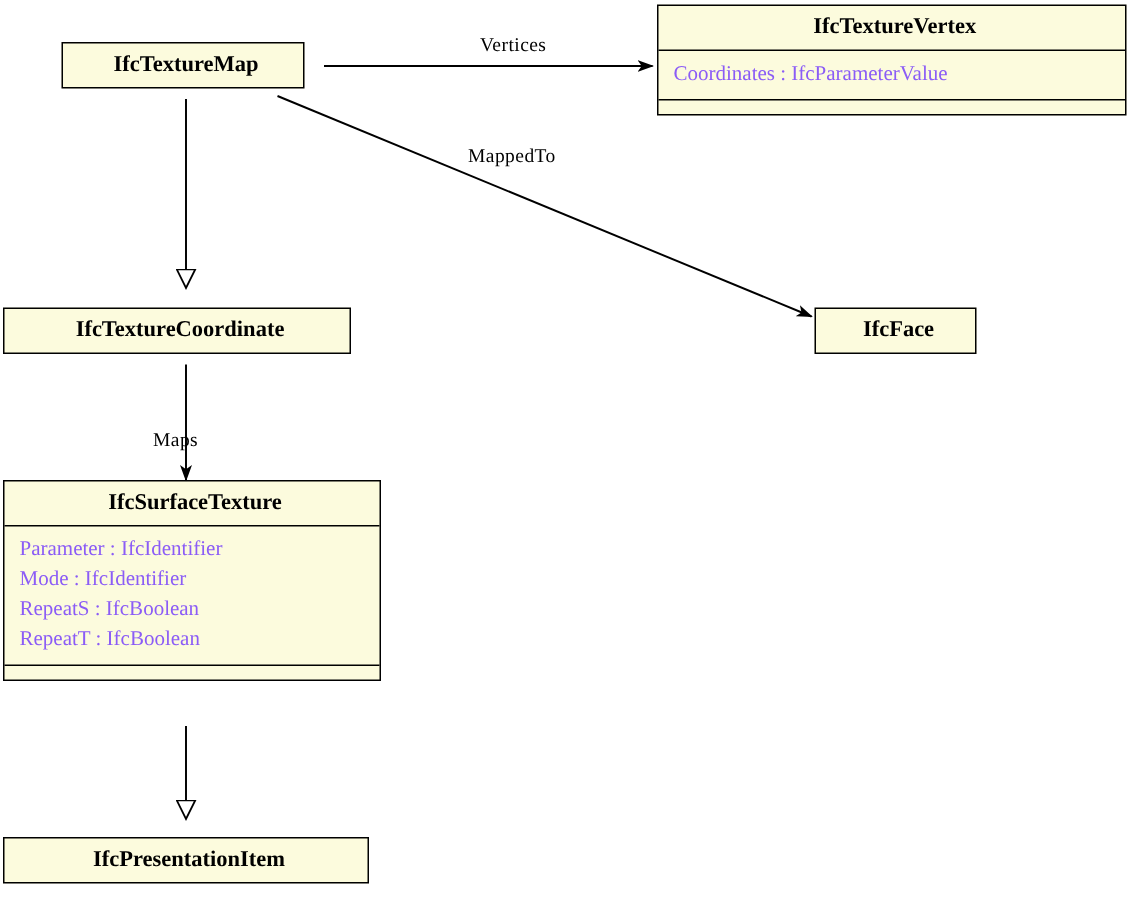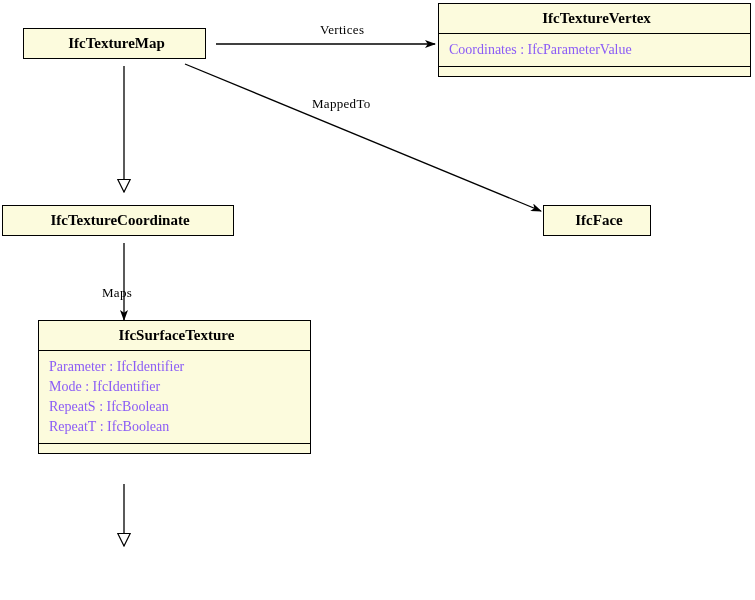--- a/index.html
+++ b/index.html
@@ -97,49 +97,52 @@
 
     <g>
       <path d="M124,243 L124,320" stroke="#000000" stroke-width="1.3" fill="none" marker-end="url(#arrow-filled)"></path>
     </g>
 
     <g>
       <path d="M124,484 L124,546" stroke="#000000" stroke-width="1.3" fill="none" marker-end="url(#arrow-hollow)"></path>
     </g>
   </svg>
 
-  <div class="uml-class" style="left:23px; top:28px; width:183px;">
+  <div class="uml-class" style="left:41px; top:28px; width:162px;">
     <div class="uml-title">IfcTextureMap</div>
   </div>
 
   <div class="uml-class" style="left:438px; top:3px; width:313px;">
     <div class="uml-title">IfcTextureVertex</div>
     <div class="uml-attrs">
       <div class="uml-attr">Coordinates : IfcParameterValue</div>
     </div>
     <div class="uml-footer"></div>
   </div>
 
   <div class="uml-class" style="left:2px; top:205px; width:232px;">
     <div class="uml-title">IfcTextureCoordinate</div>
   </div>
 
   <div class="uml-class" style="left:543px; top:205px; width:108px;">
     <div class="uml-title">IfcFace</div>
   </div>
 
-  <div class="uml-class" style="left:2px; top:320px; width:273px;margin-left:36px;">
+  <div class="uml-class" style="left:2px; top:320px; width:252px;">
     <div class="uml-title">IfcSurfaceTexture</div>
     <div class="uml-attrs">
       <div class="uml-attr">Parameter : IfcIdentifier</div>
       <div class="uml-attr">Mode : IfcIdentifier</div>
       <div class="uml-attr">RepeatS : IfcBoolean</div>
       <div class="uml-attr">RepeatT : IfcBoolean</div>
     </div>
     <div class="uml-footer"></div>
   </div>
 
+  <div class="uml-class" style="left:2px; top:558px; width:244px;">
+    <div class="uml-title">IfcPresentationItem</div>
+  </div>
 
   <div class="edge-label" style="left:320px; top:22px;">Vertices</div>
   <div class="edge-label" style="left:312px; top:96px;">MappedTo</div>
   <div class="edge-label" style="left:102px; top:285px;text-align:right;">Maps</div>
 
 </div>
 
 </body></html>

